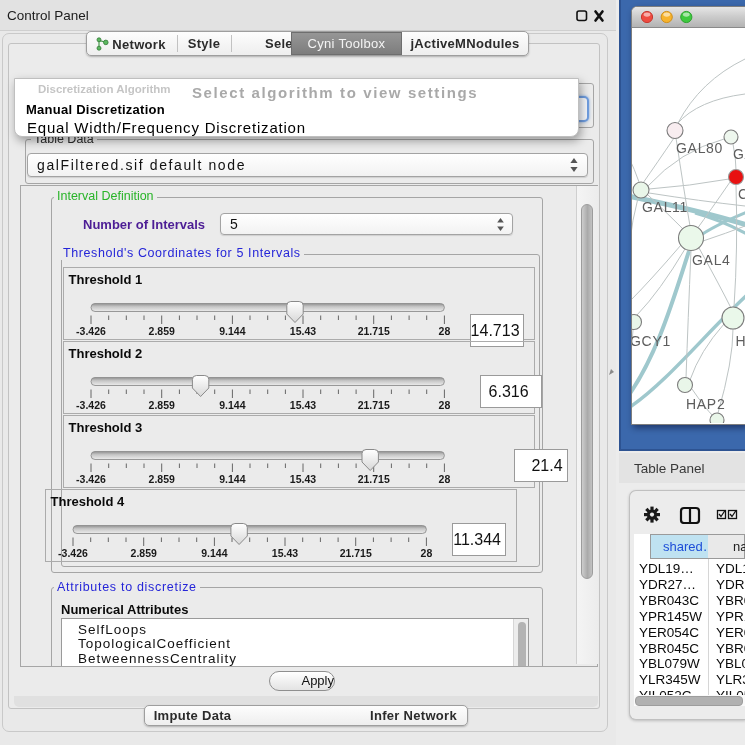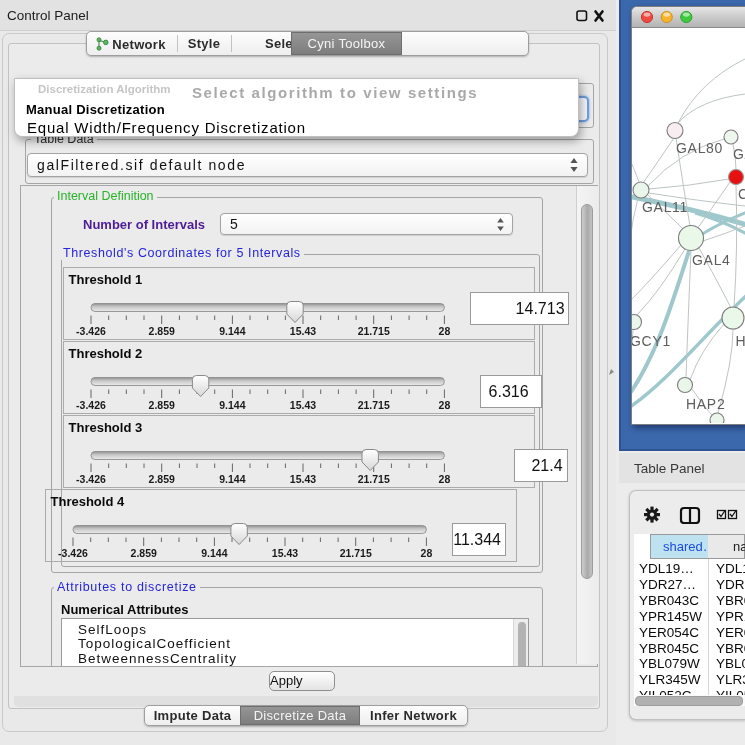--- a/index.html
+++ b/index.html
@@ -18,21 +18,21 @@
 .tabbar .cell span{display:inline-block;vertical-align:middle;}
 .tabbar .sep{position:absolute;top:3px;bottom:3px;width:1px;background:#c2c2c2;}
 .tabbar .dark{background:linear-gradient(#979797,#7c7c7c);color:#f4f4f4;border-radius:0;box-shadow:inset 0 0 0 1px #6e6e6e;}
 
 .grp{border:1px solid #a5a5a5;border-radius:3px;}
 .grplabel{position:absolute;background:#ebebeb;padding:0 3px;font-size:12.5px;line-height:13px;}
 
 .combo{background:linear-gradient(#ffffff,#f2f2f2);border:1px solid #a3a3a3;border-radius:4px;box-shadow:0 1px 1px rgba(0,0,0,0.12);}
 .combo .v{position:absolute;left:9px;top:50%;transform:translateY(-50%);font-size:14px;letter-spacing:1.6px;color:#111;}
 .vbox{background:#fff;border:1px solid #9a9a9a;font-size:16px;color:#111;text-align:right;}
-.btn{background:linear-gradient(#ffffff,#e3e3e3);border:1px solid #8f8f8f;border-radius:5px;text-align:left;font-size:13px;color:#111;}
+.btn{background:linear-gradient(#ffffff,#e3e3e3);border:1px solid #8f8f8f;border-radius:10px;text-align:right;font-size:13px;color:#111;}
 </style>
 </head>
 <body>
 <div id="page">
   <div class="abs" id="dock"></div>
   <div class="abs" id="titlebar">
       <div class="abs t">Control Panel</div>
     </div>
 
   <svg class="abs" style="left:575px;top:9px" width="32" height="14" viewBox="0 0 32 14">
@@ -47,20 +47,21 @@
           <path d="M3 3 L3 11 M3.6 3.6 L9 5" stroke="#4a9a4e" stroke-width="1.2" fill="none"></path>
           <circle cx="3" cy="2.8" r="2" fill="#5cb860" stroke="#357a38" stroke-width="0.8"></circle>
           <circle cx="3" cy="11.2" r="2" fill="#5cb860" stroke="#357a38" stroke-width="0.8"></circle>
           <circle cx="9.8" cy="5.4" r="2.3" fill="#5cb860" stroke="#357a38" stroke-width="0.8"></circle>
         </svg><span style="margin-left:14px;">Network</span></div>
     <div class="sep" style="left:90px;"></div>
     <div class="cell" style="left:90px;width:54px;line-height:23px;">Style</div>
     <div class="sep" style="left:144px;"></div>
     <div class="cell" style="left:144px;width:60px;line-height:23px;padding-left:24px;">Select</div>
     <div class="cell dark" style="left:204px;width:111px;line-height:23px;font-weight:normal;">Cyni Toolbox</div>
+    <div class="cell" style="left:315px;width:126px;line-height:23px;">jActiveMNodules</div>
   </div>
 
   <div class="abs grp" style="left:30px;top:83px;width:562px;height:43px;"></div>
   <div class="abs" style="left:575px;top:96px;width:12px;height:22px;background:#f4f6fa;border:2px solid #6f9ddf;border-left:none;border-radius:0 5px 5px 0;box-shadow:0 0 3px #7aa5e0;"></div>
 
   <div class="abs grp" style="left:25px;top:139px;width:567px;height:43px;"></div>
   <div class="abs grplabel" style="left:31px;top:133px;color:#2b2b2b;">Table Data</div>
   <div class="abs combo" style="left:27px;top:153px;width:559px;height:22px;">
     <div class="v">galFiltered.sif default node</div>
     <svg class="abs" style="right:8px;top:3px;" width="10" height="16" viewBox="0 0 10 16">
@@ -127,21 +128,21 @@
 <g font-size="10.5" font-weight="bold" fill="#1a1a1a" text-anchor="middle" font-family="Liberation Sans">
               <text x="27.0" y="66.5">-3.426</text>
               <text x="97.7" y="66.5">2.859</text>
               <text x="168.4" y="66.5">9.144</text>
               <text x="239.0" y="66.5">15.43</text>
               <text x="309.7" y="66.5">21.715</text>
               <text x="380.4" y="66.5">28</text>
             </g>
 <path d="M222.8 46 L222.8 37.5 Q222.8 33.5 226.8 33.5 L235.2 33.5 Q239.2 33.5 239.2 37.5 L239.2 46 L231.0 54.5 Z" fill="url(#thg)" stroke="#8a8a8a" stroke-width="1"></path>
 </svg>
-<div class="abs vbox" style="left:406px;top:24px;width:48px;height:31px;line-height:31px;padding-right:4px;padding-left:45px;">14.713</div>
+<div class="abs vbox" style="left:406px;top:46px;width:48px;height:31px;line-height:31px;padding-right:4px;">14.713</div>
 </div>
 <div class="abs" style="left:41.6px;top:155px;width:470.4px;height:71px;border:1px solid #ababab;">
 <svg width="470" height="71" style="position:absolute;left:0;top:0;">
 <text x="4.5" y="16" font-size="13" font-weight="bold" fill="#0a0a0a" font-family="Liberation Sans">Threshold 2</text>
 <rect x="27" y="35.5" width="353.4" height="8" rx="4" fill="url(#trk)" stroke="#8f8f8f" stroke-width="0.9"></rect>
 <g stroke="#666" stroke-width="1">
               <line x1="27.0" y1="47.5" x2="27.0" y2="56.0"></line>
               <line x1="44.7" y1="47.5" x2="44.7" y2="52.0"></line>
               <line x1="62.3" y1="47.5" x2="62.3" y2="52.0"></line>
               <line x1="80.0" y1="47.5" x2="80.0" y2="52.0"></line>
@@ -266,21 +267,20 @@
   </div>
 
   <div class="abs" style="left:576px;top:186px;width:21px;height:478px;background:linear-gradient(90deg,#f4f4f4,#ececec);border-left:1px solid #cfcfcf;"></div>
   <div class="abs" style="left:581px;top:204px;width:10px;height:373px;border-radius:6px;background:linear-gradient(90deg,#cdcdcd,#aaaaaa 55%,#c2c2c2);border:1px solid #9c9c9c;"></div>
 
   <div class="abs btn" style="left:269px;top:671px;width:64px;height:18px;line-height:18px;">Apply</div>
   <div class="abs" style="left:14px;top:696px;width:584px;height:11px;background:#e0e0e0;border-radius:0 0 5px 5px;"></div>
 
   <div class="abs tabbar" style="left:144px;top:705px;width:322px;height:19px;">
     <div class="cell" style="left:0;width:95px;line-height:19px;">Impute Data</div>
-    <div class="cell dark" style="left:95px;width:120px;line-height:19px;font-weight:normal;">Discretize Data</div>
     <div class="cell" style="left:215px;width:107px;line-height:19px;">Infer Network</div>
   </div>
 
   <div class="abs" style="left:609px;top:369px;width:5px;height:6px;background:#8a8a8a;clip-path:polygon(0 100%,100% 50%,40% 0);"></div>
 
   <div class="abs" style="left:14px;top:78px;width:563px;height:57px;background:#fff;border:1px solid #bfbfbf;border-radius:0 0 8px 8px;box-shadow:2px 4px 10px rgba(0,0,0,0.35);z-index:30;"></div>
   <div class="abs" style="left:38px;top:83px;font-size:11.5px;font-weight:bold;color:rgba(70,70,70,0.32);z-index:31;">Discretization Algorithm</div>
   <div class="abs" style="left:192px;top:83.5px;font-size:15px;font-weight:bold;letter-spacing:1.6px;color:#a9a9a9;z-index:31;">Select algorithm to view settings</div>
   <div class="abs" style="left:26px;top:102px;font-size:13px;font-weight:bold;letter-spacing:0.25px;color:#000;z-index:31;">Manual Discretization</div>
   <div class="abs" style="left:27px;top:119px;font-size:15px;letter-spacing:0.8px;color:#000;z-index:31;">Equal Width/Frequency Discretization</div>

